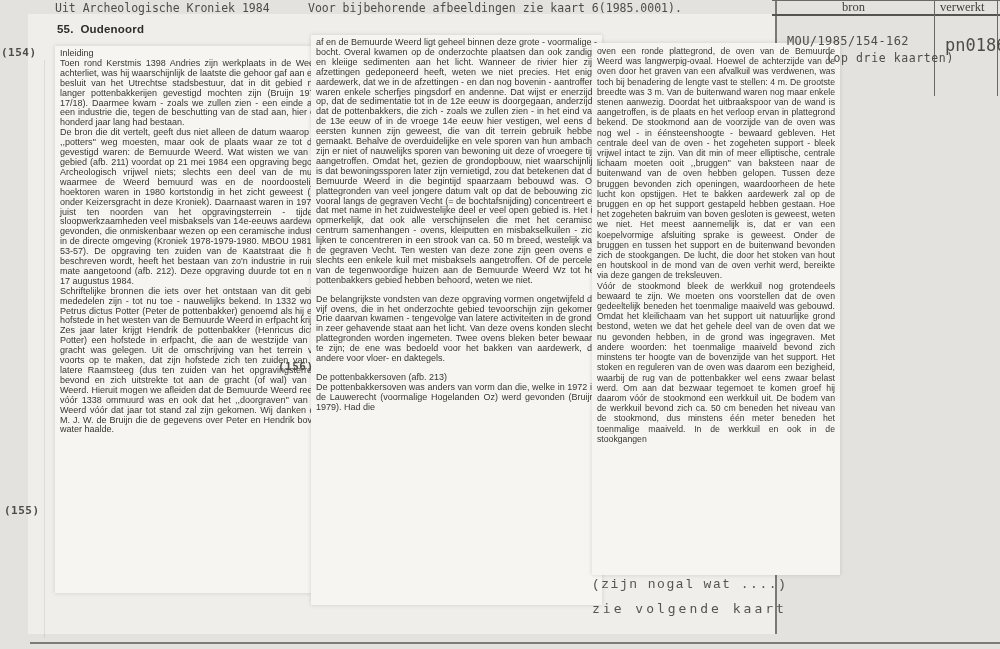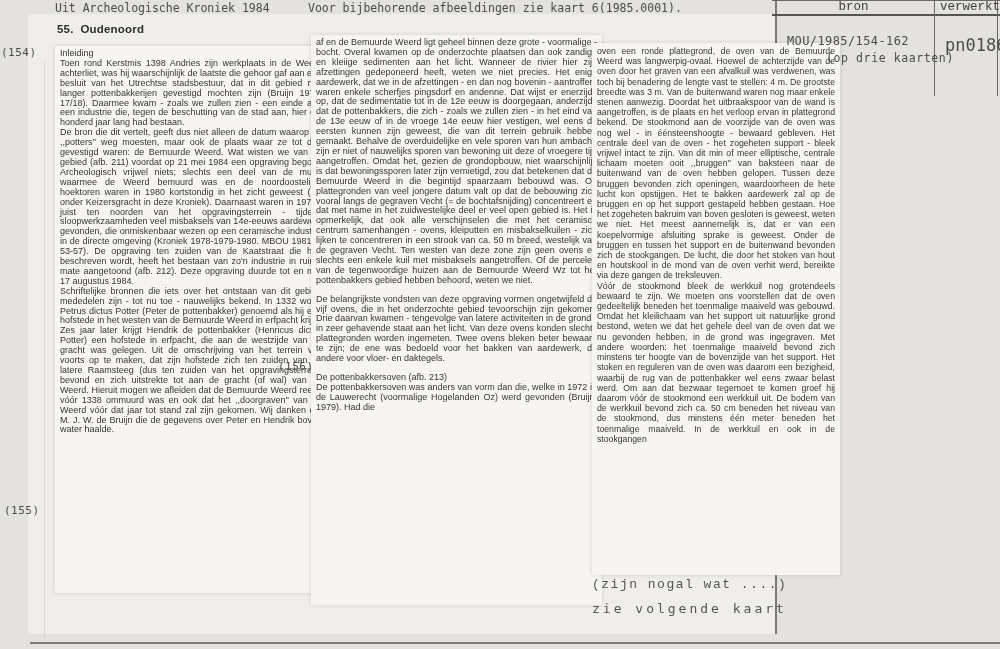--- a/index.html
+++ b/index.html
@@ -23,41 +23,41 @@
   
   .tline{position:absolute;background:#6a6966;z-index:2;}
   .t-top{left:772px;top:0;width:228px;height:1px;}
   .t-under{left:772px;top:14px;width:228px;height:2px;background:#55544f;}
   .t-vleft{left:775px;top:0;width:2px;height:634px;background:#7a7974;}
   .t-vmid{left:934px;top:0;width:1px;height:96px;}
   .t-vright{left:997px;top:0;width:1px;height:96px;}
   .t-bottom{left:30px;top:642px;width:970px;height:2px;background:#7c7b76;}
   .l-edge{left:44px;top:60px;width:1px;height:578px;background:rgba(0,0,0,0.08);}
   .th{position:absolute;top:0;font-size:12.5px;color:#3f3e3a;z-index:3;
-      font-family:Liberation Mono, monospace;}
+      font-family:Liberation Serif, serif;}
   .th-bron{left:773px;width:161px;text-align:center;}
   .th-verwerkt{left:940px;}
   
   .article-title{
     position:absolute;left:57px;top:23px;font-size:11.5px;font-weight:bold;
     color:#2e2d29;white-space:pre;z-index:4;letter-spacing:.2px;
   }
   .col{
     position:absolute;background:#f6f5f1;color:#38372f;
     text-align:justify;padding:3px 5px;z-index:3;
     box-shadow:0 0 4px rgba(60,58,50,.18);
     font-size:9px;line-height:9.9px;
   }
   .col p{margin:0;}
   .h-it{}
   .gap{height:9px;}
   #col1{left:55px;top:46px;width:262px;height:541px;}
   #col2{left:311px;top:35px;width:281px;height:564px;}
   #col3{left:592px;top:43px;width:238px;height:526px;font-size:8.7px;line-height:10.2px;}
-  .margin-note{font-size:11px;letter-spacing:.5px;}
+  .margin-note{font-size:11px;letter-spacing:.5px;font-weight:bold;}
   #note154{left:1px;top:46px;}
   #note155{left:4px;top:504px;}
   #note156{left:278px;top:360px;}
   #mou1{left:787px;top:34px;font-size:12px;letter-spacing:.4px;}
   #mou2{left:792px;top:51px;font-size:11.5px;letter-spacing:.6px;margin-left:34px;}
   #pn{left:945px;top:35px;font-size:17px;}
   #endnote1{left:592px;top:577px;font-size:13px;letter-spacing:1.5px;color:#55544f;font-family:Liberation Mono, monospace;}
   #endnote2{left:592px;top:601px;font-size:13px;letter-spacing:3px;color:#55544f;}
 </style>
 </head>

